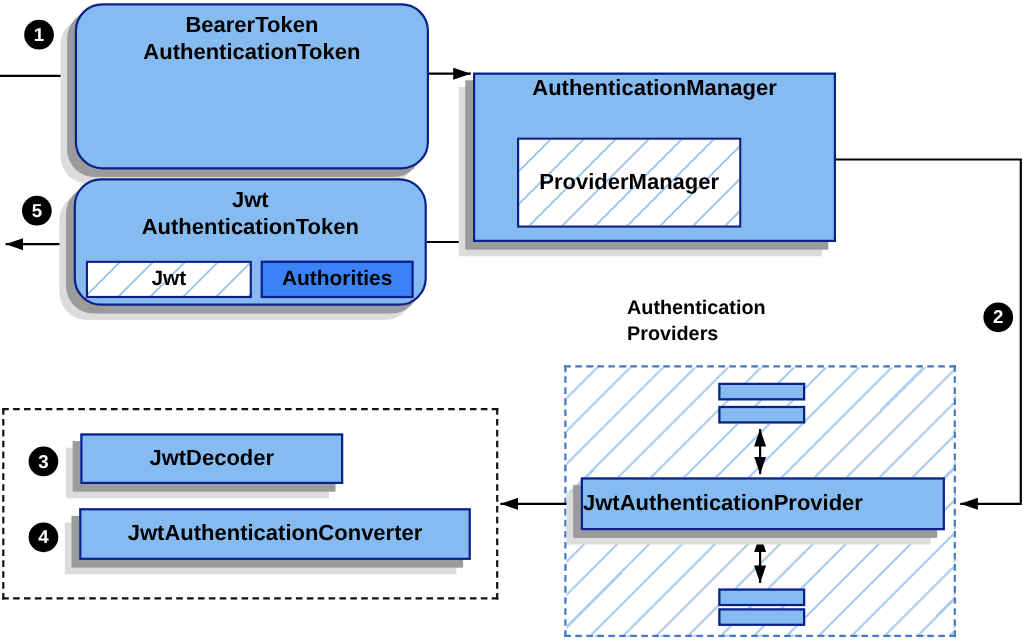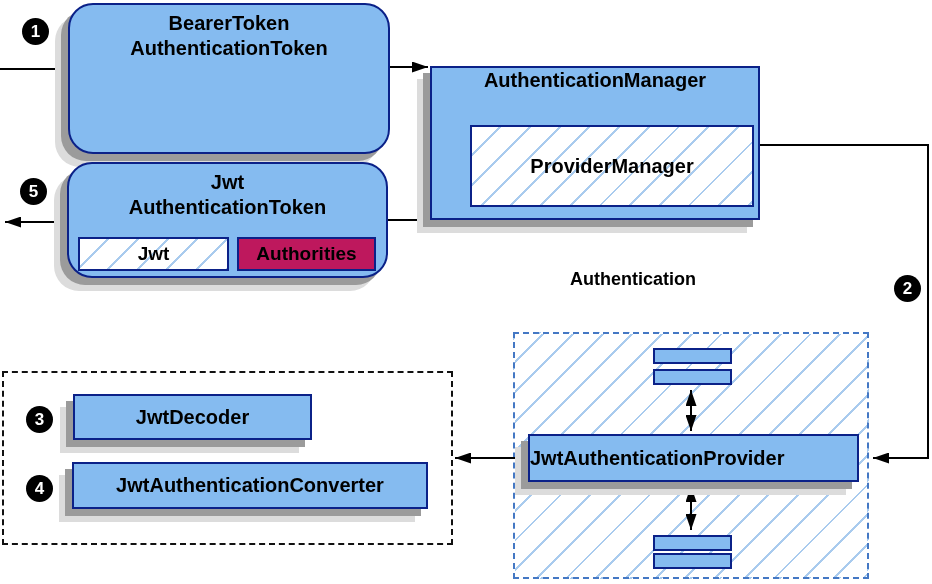--- a/index.html
+++ b/index.html
@@ -23,21 +23,21 @@
   .rounded { border-radius: 25px; }
   .node-title {
     font-weight: bold;
     font-size: 20px;
     line-height: 25px;
     text-align: center;
     color: #000;
   }
   .inner-field {
     position: absolute;
-    background: #be185d;
+    background: #3b82f6;
     border: 2px solid #0B2188;
     box-sizing: border-box;
     display: flex;
     align-items: center;
     justify-content: center;
     font-weight: bold;
     font-size: 19px;
     color: #000;
   }
   .hatch {
@@ -119,40 +119,41 @@
 
   <div class="node rounded" style="left:68px; top:3px; width:322px; height:151px;">
     <div class="node-title" style="padding-top:6px;">
       <div>BearerToken</div>
       <div>AuthenticationToken</div>
     </div>
   </div>
 
   <div class="node" style="left:430px; top:66px; width:330px; height:154px;">
     <div class="node-title" style="">AuthenticationManager</div>
-    <div class="inner-field hatch" style="left:38px; top:57px; width:284px; height:82px; font-size:20px;">
+    <div class="inner-field hatch" style="left:38px; top:57px; width:204px; height:82px; font-size:20px;">
       <span>ProviderManager</span>
     </div>
   </div>
 
   <div class="node rounded" style="left:67px; top:162px; width:321px; height:116px;">
     <div class="node-title" style="padding-top:6px;">
       <div>Jwt</div>
       <div>AuthenticationToken</div>
     </div>
     <div class="inner-field hatch" style="left:9px; top:73px; width:151px; height:34px;">
       <span>Jwt</span>
     </div>
     <div class="inner-field" style="left:168px; top:73px; width:139px; height:34px;">
       <span>Authorities</span>
     </div>
   </div>
 
   <div class="free-label" style="left:570px; top:267px; width:240px;">
     <div>Authentication</div>
+    <div>Providers</div>
   </div>
 
   <div class="bar" style="left:653px; top:348px;"></div>
   <div class="bar" style="left:653px; top:369px;"></div>
 
   <div class="node" style="left:528px; top:434px; width:331px; height:48px; display:flex; align-items:center; ">
     <span class="node-title">JwtAuthenticationProvider</span>
   </div>
 
   <div class="bar" style="left:653px; top:535px;"></div>

